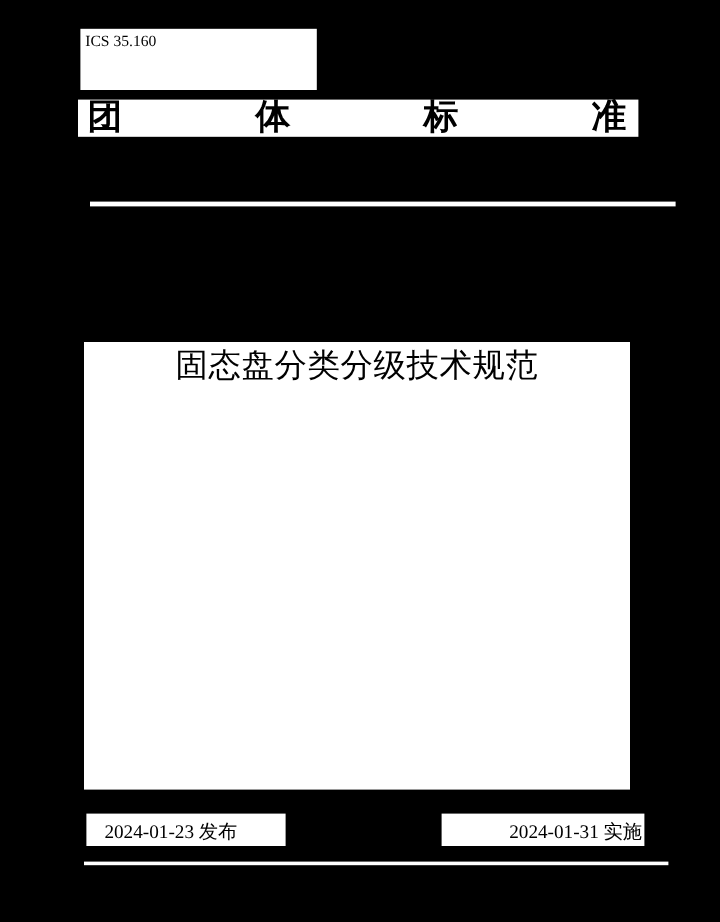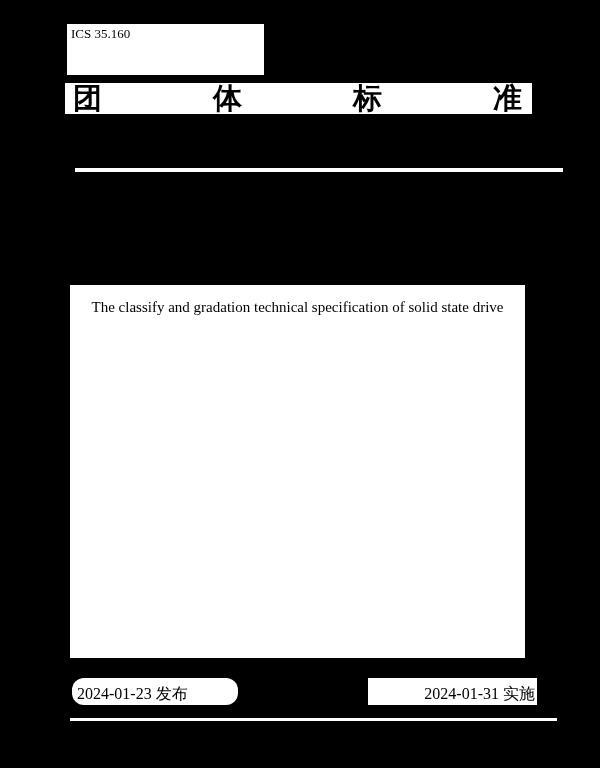--- a/index.html
+++ b/index.html
@@ -52,41 +52,41 @@
     font-size: 15px; line-height: 18px;
   }
 
   
   .date-box {
     top: 678px; height: 27px;
     display: flex; align-items: flex-end;
     font-size: 16px; line-height: 18px;
     padding-bottom: 2px;
   }
-  .date-left  { left: 72px;  width: 166px; justify-content: flex-start; padding-left: 5px; border-radius: 12px; }
+  .date-left  { left: 72px;  width: 166px; justify-content: flex-start; padding-left: 15px; }
   .date-right { left: 368px; width: 169px; justify-content: flex-end;  padding-right: 2px; text-align: center; }
 </style>
 </head>
 <body>
 
 <div class="paper ics-box">
   <div>ICS 35.160</div>
 </div>
 
 <div class="paper banner">
   <span>团</span>
   <span>体</span>
   <span>标</span>
   <span>准</span>
 </div>
 
 <div class="rule-top"></div>
 
 <div class="paper main-box">
-  <div class="title-en">The classify and gradation technical specification of solid state drive</div>
+  <div class="title-zh">固态盘分类分级技术规范</div>
 </div>
 
 <div class="paper date-box date-left">
   <span>2024-01-23 发布</span>
 </div>
 
 <div class="paper date-box date-right">
   <span>2024-01-31 实施</span>
 </div>
 

